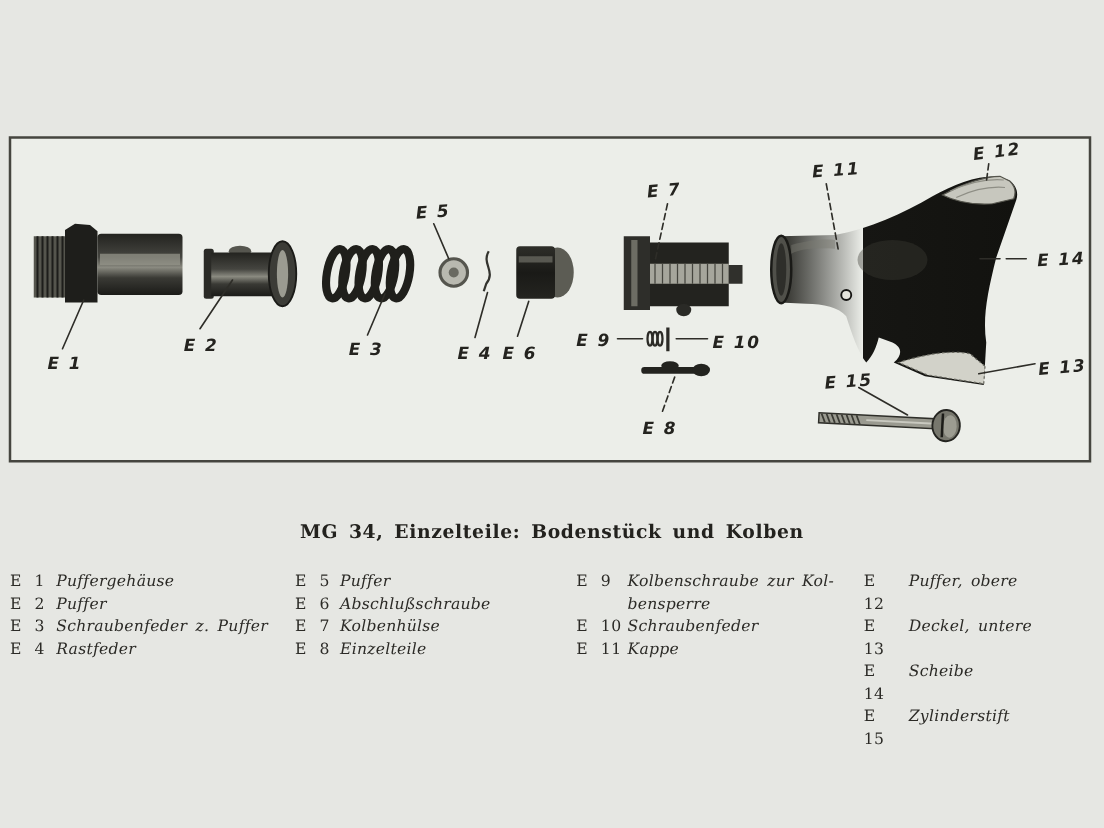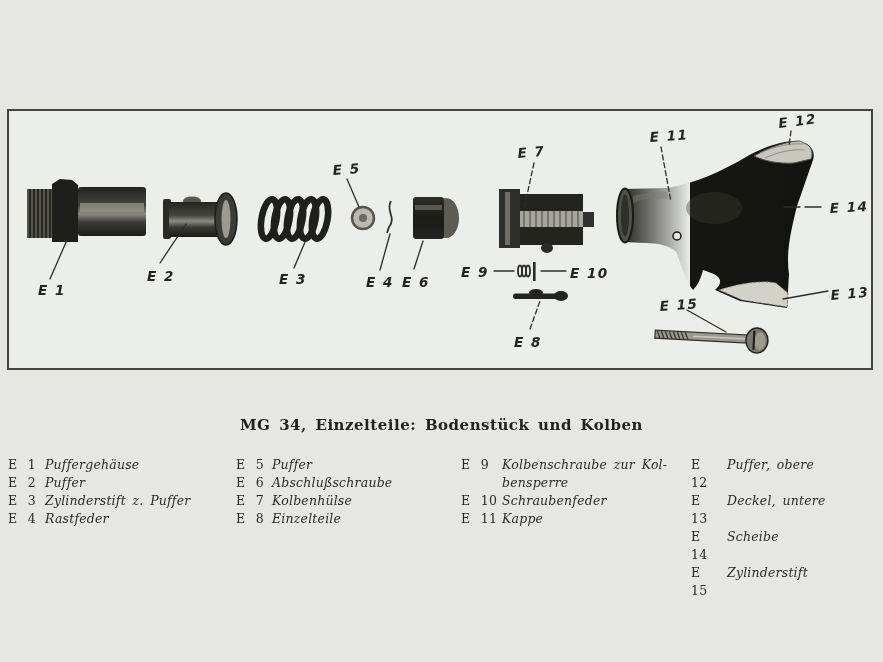--- a/index.html
+++ b/index.html
@@ -234,21 +234,21 @@
     <div class="row">
       <span class="pid">E 1</span>
       <span class="pname">Puffergehäuse</span>
     </div>
     <div class="row">
       <span class="pid">E 2</span>
       <span class="pname">Puffer</span>
     </div>
     <div class="row">
       <span class="pid">E 3</span>
-      <span class="pname">Zylinderstift z. Puffer</span>
+      <span class="pname">Schraubenfeder z. Puffer</span>
     </div>
     <div class="row">
       <span class="pid">E 4</span>
       <span class="pname">Rastfeder</span>
     </div>
   </div>
   <div class="col col2">
     <div class="row">
       <span class="pid">E 5</span>
       <span class="pname">Puffer</span>

